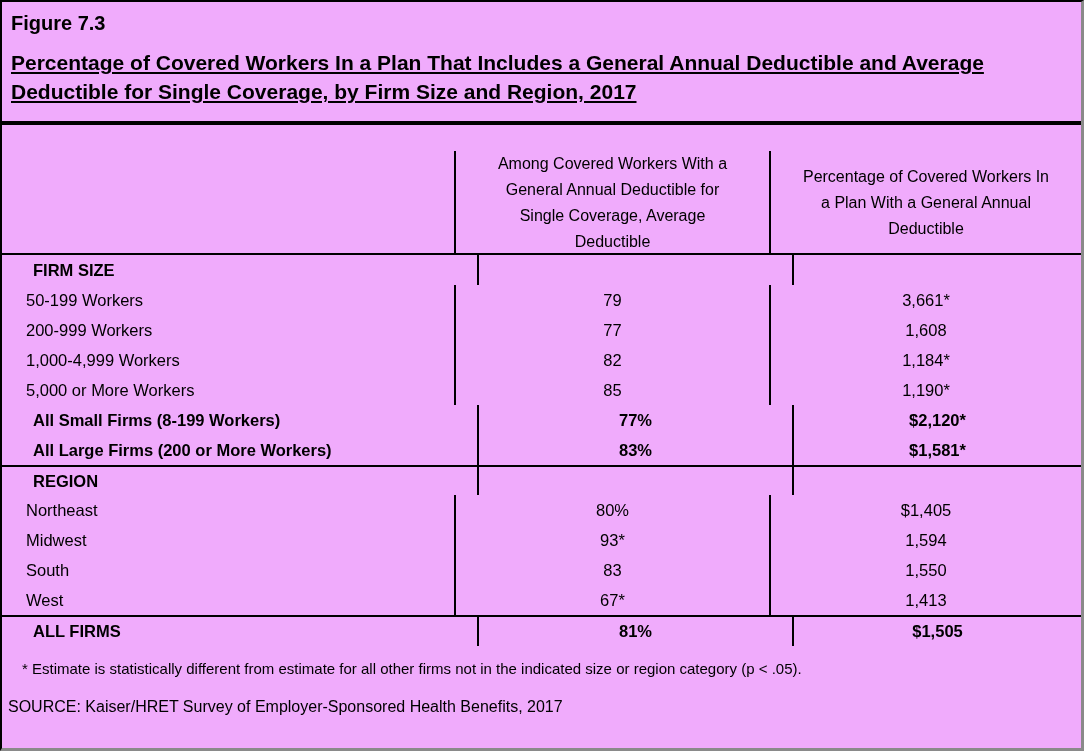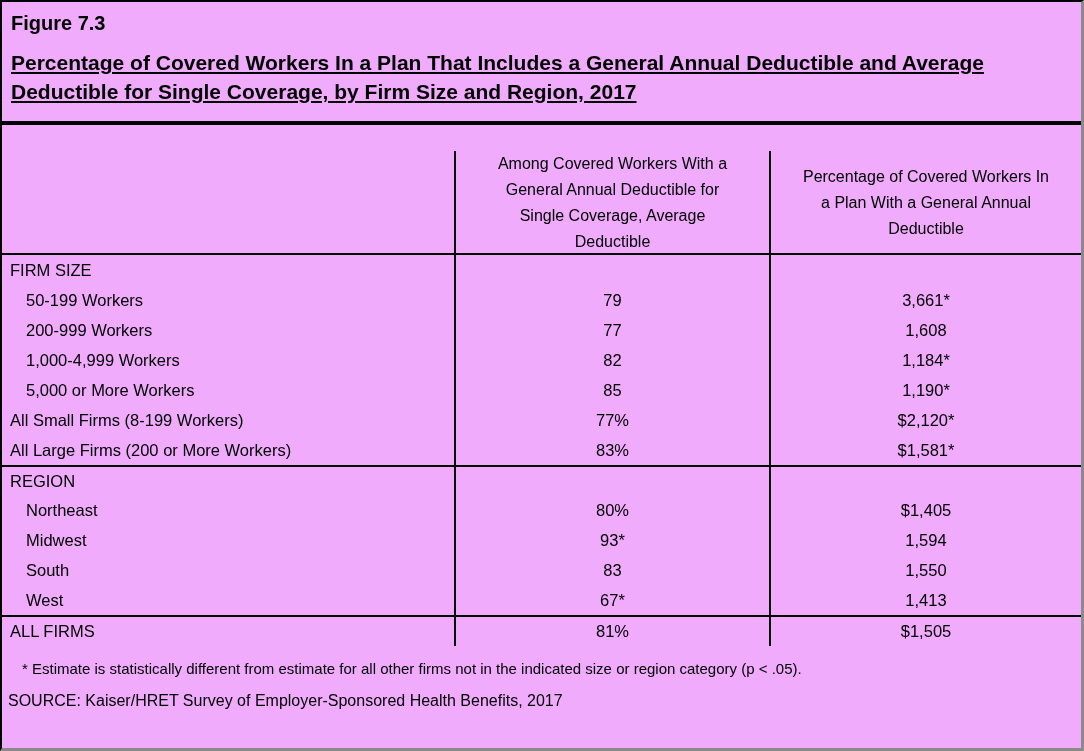--- a/index.html
+++ b/index.html
@@ -41,26 +41,26 @@
   .body-row { height:30px; font-size:16.5px; }
   .body-row .label-cell {
     display:flex; align-items:center;
     padding-left:8px; white-space:nowrap;
   }
   .body-row .label-cell.indent { padding-left:24px; }
   .body-row .num-cell {
     display:flex; align-items:center; justify-content:center;
     border-left:2px solid #000000; text-align:center;
   }
-  .row-bold { font-weight:normal; }
+  .row-bold { font-weight:bold;padding-left:23px; }
   .sect-top { border-top:2px solid #000000; }
   .grand-row { height:31px; }
 
   .footnote { margin:13px 6px 0 20px; font-size:15px; line-height:19px; }
-  .source-line { margin:13px 6px 0 6px; font-size:16px; line-height:20px; }
+  .source-line { margin:19px 6px 0 6px; font-size:16px; line-height:20px; }
 </style>
 </head>
 <body>
 
 <div class="page">
 
   <div class="title-block">
     <div class="figure-label">Figure 7.3</div>
     <div class="figure-title">Percentage of Covered Workers In a Plan That Includes a General Annual Deductible and Average Deductible for Single Coverage, by Firm Size and Region, 2017</div>
   </div>

